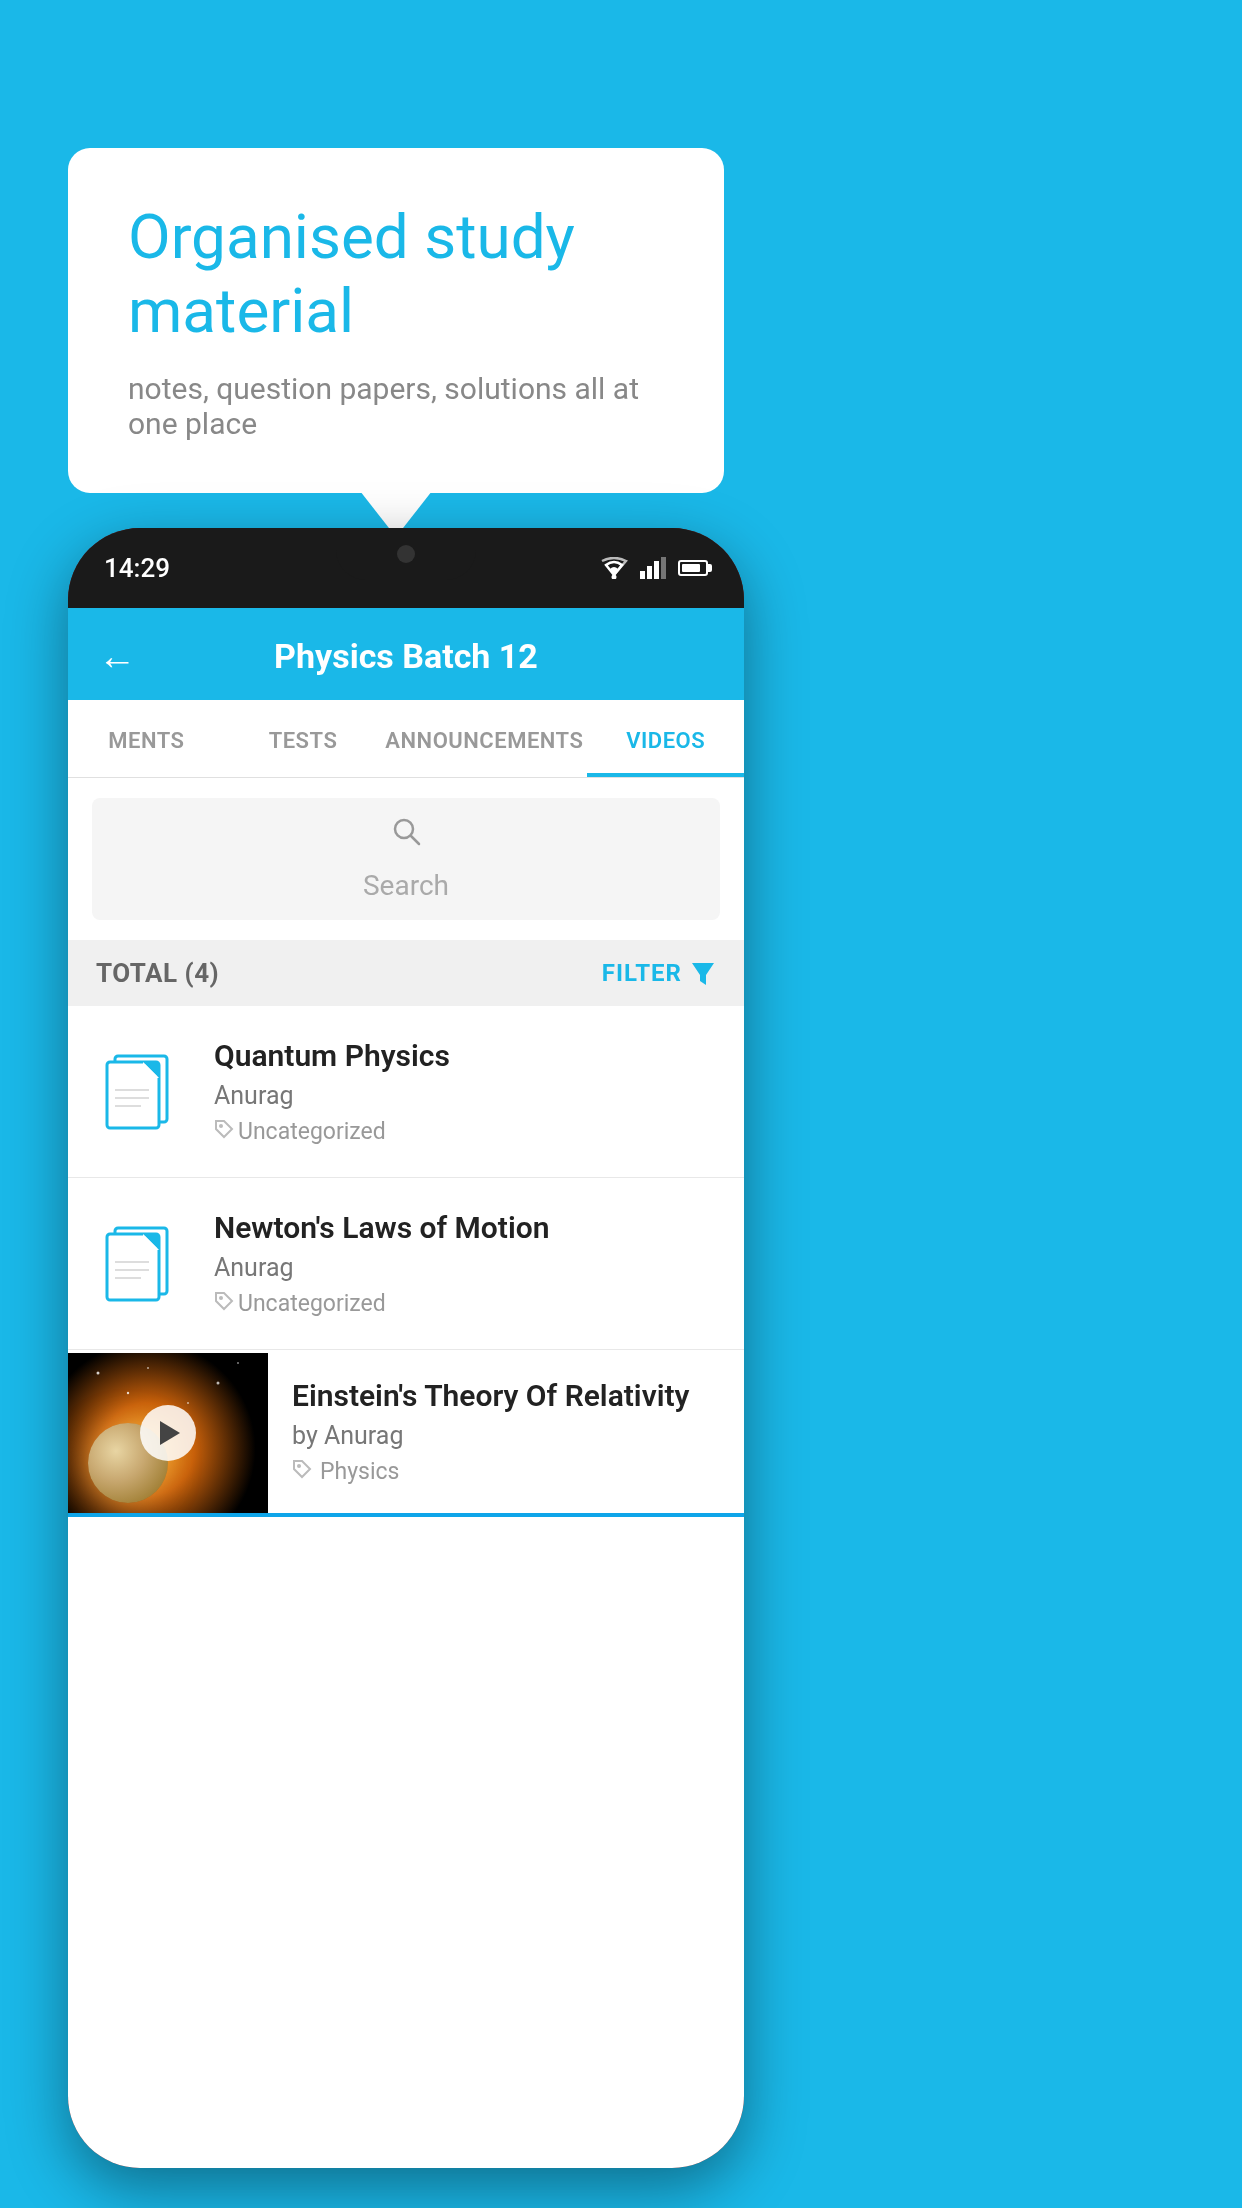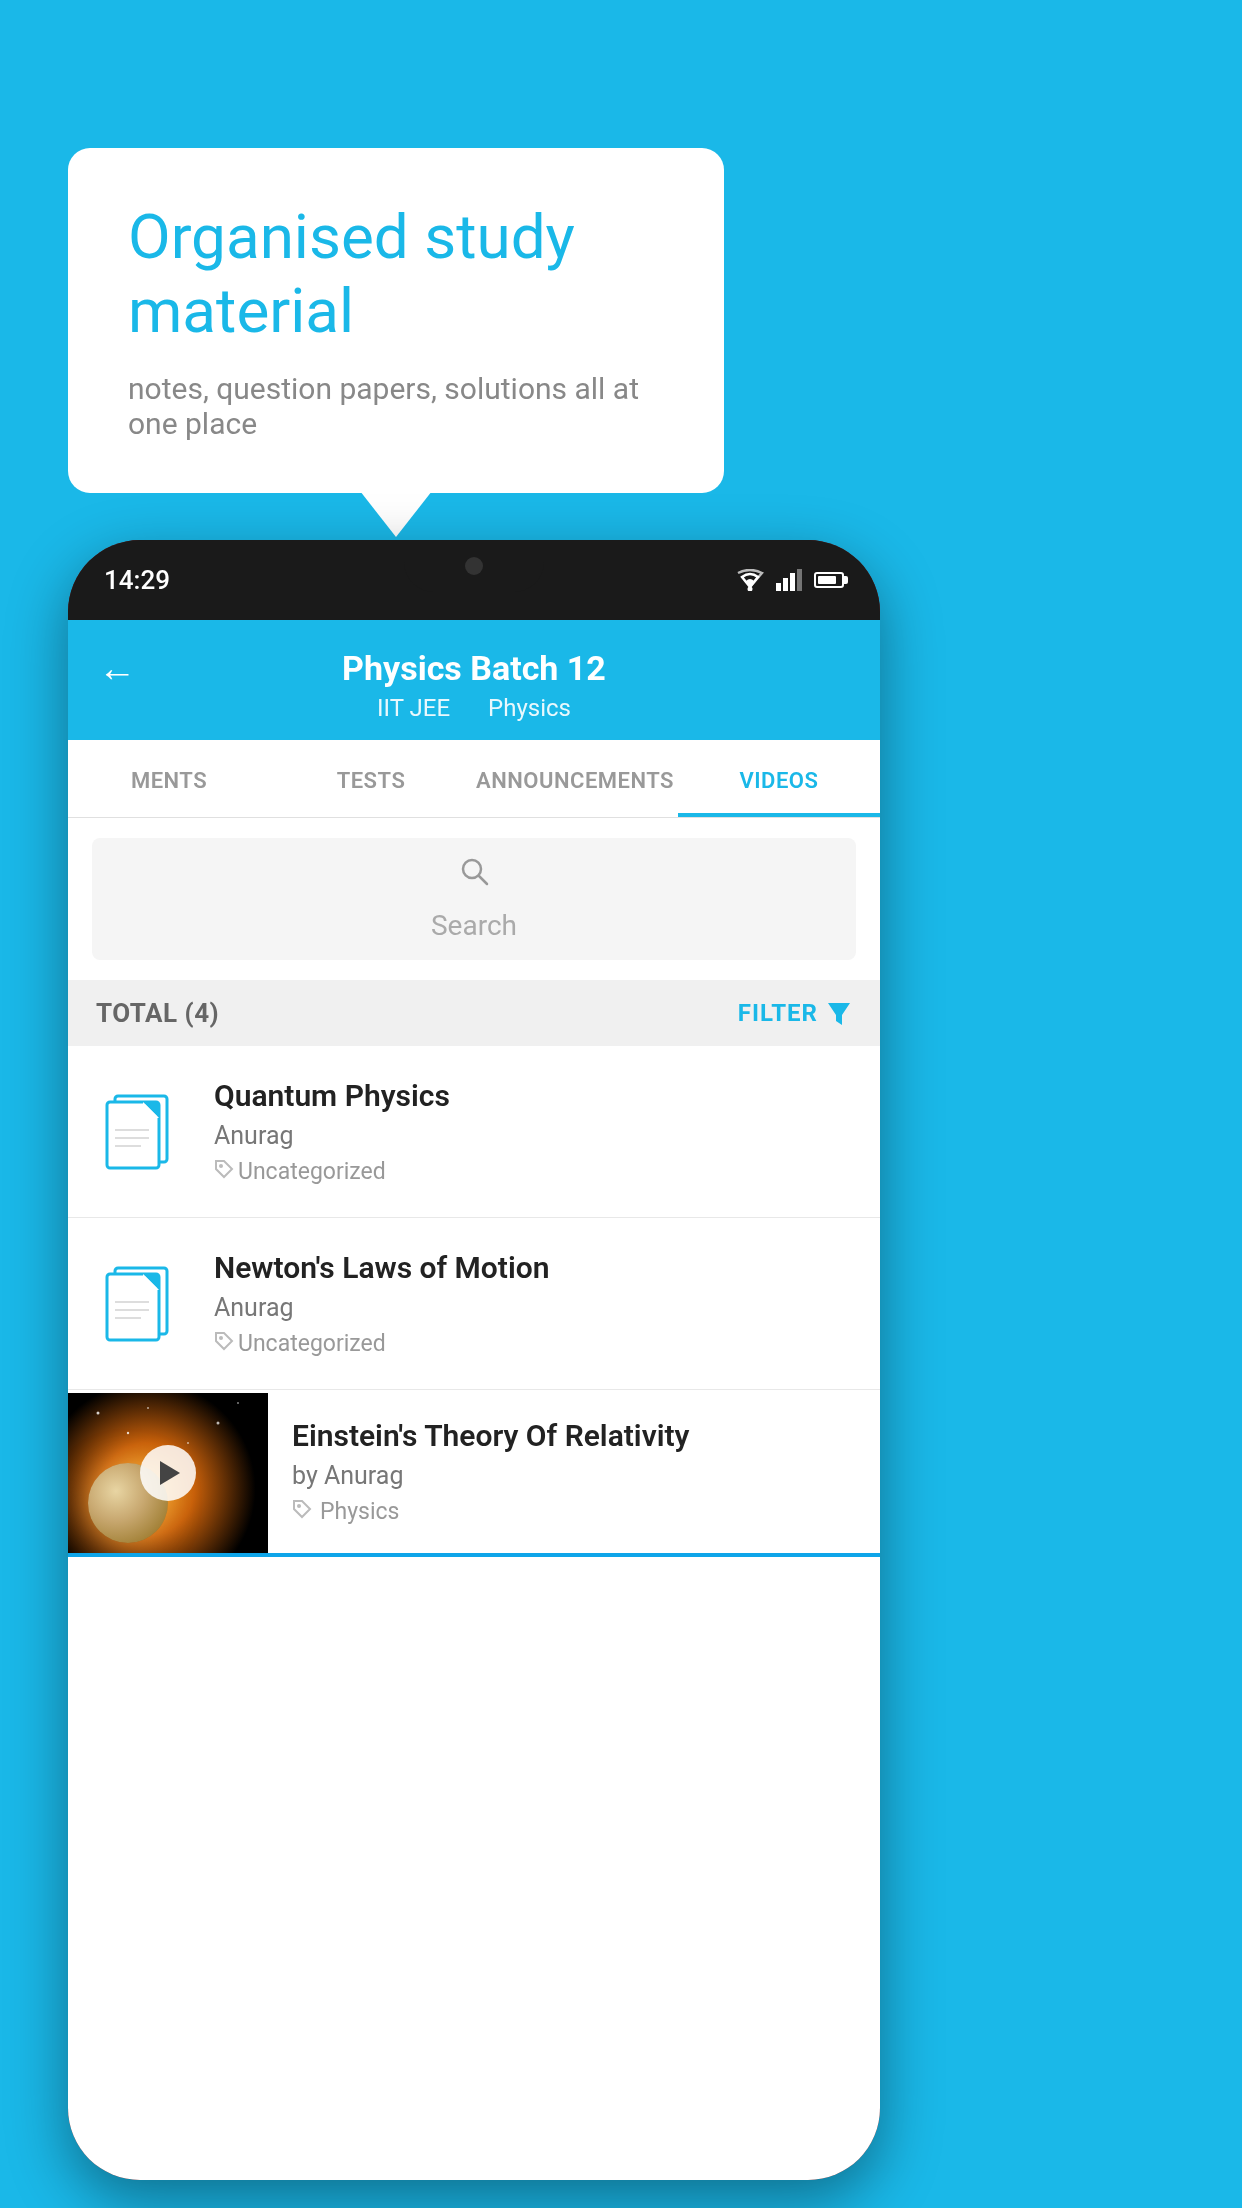--- a/index.html
+++ b/index.html
@@ -51,23 +51,23 @@
 
     .bubble-subtitle {
       color: #888;
       font-size: 30px;
       font-weight: 400;
     }
 
     
     .phone-frame {
       position: absolute;
-      top: 540px;
+      top: 528px;
       left: 68px;
-      width: 812px;
+      width: 676px;
       height: 1640px;
       background: #7f1d1d;
       border-radius: 72px;
       overflow: hidden;
       box-shadow: 0 20px 60px rgba(0,0,0,0.4);
     }
 
     
     .phone-top-bar {
       background: #1a1a1a;
@@ -449,25 +449,20 @@
       </div>
     </div>
   </div>
 
   <div class="phone-screen">
 
     <div class="app-bar">
       <div class="app-bar-top">
         <span class="back-arrow">←</span>
         <div class="app-bar-title">Physics Batch 12</div>
-      </div>
-      <div class="app-bar-subtitle">
-        <span>IIT JEE</span>
-        <span>  </span>
-        <span>Physics</span>
       </div>
     </div>
 
     <div class="tabs">
       <div class="tab">
         <span>MENTS</span>
       </div>
       <div class="tab">
         <span>TESTS</span>
       </div>

